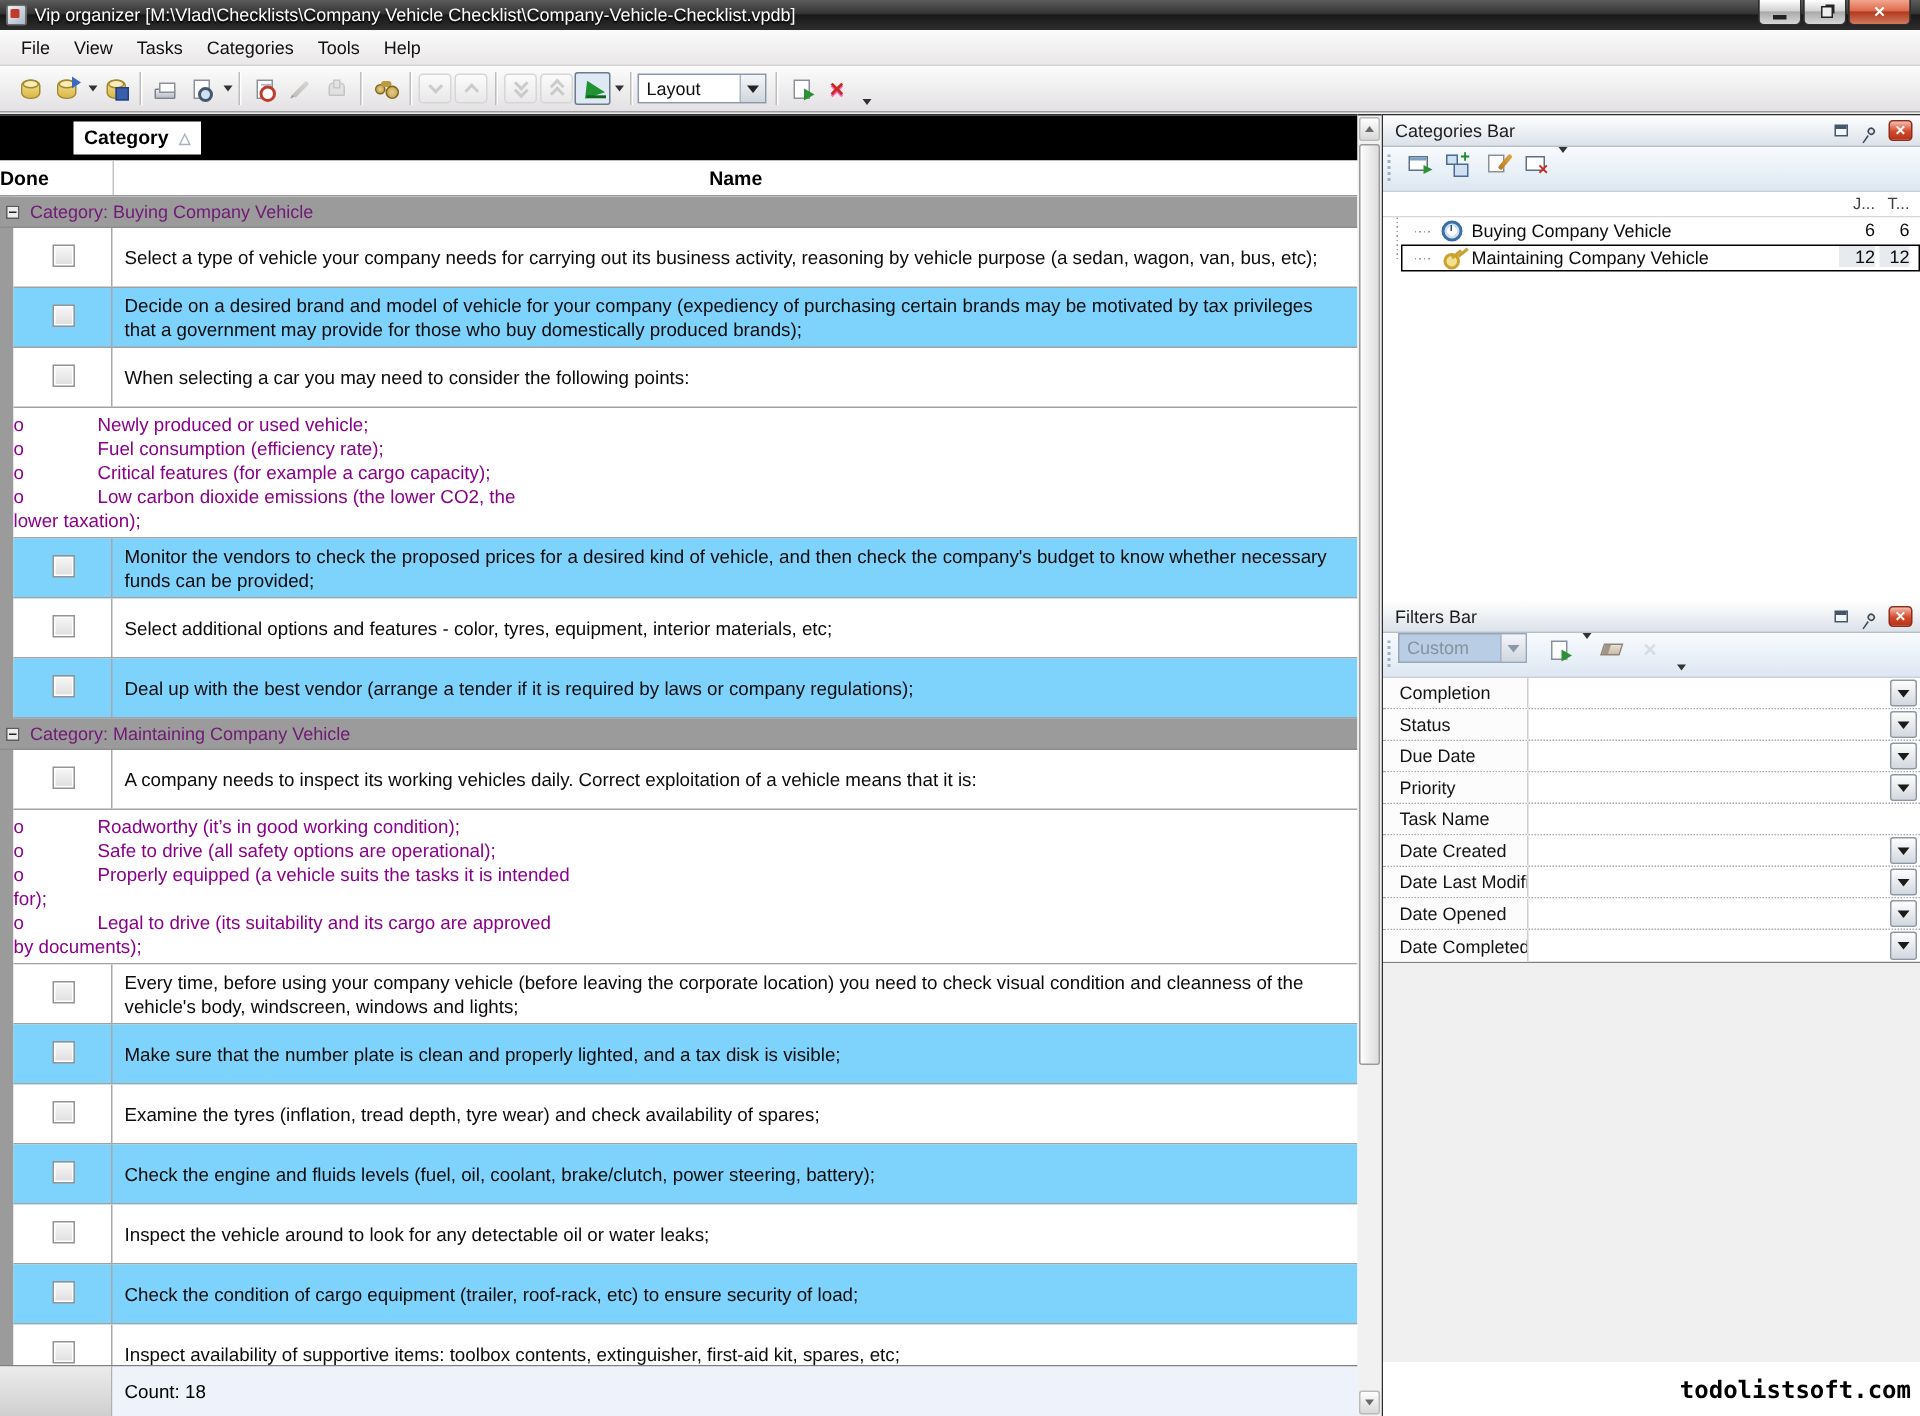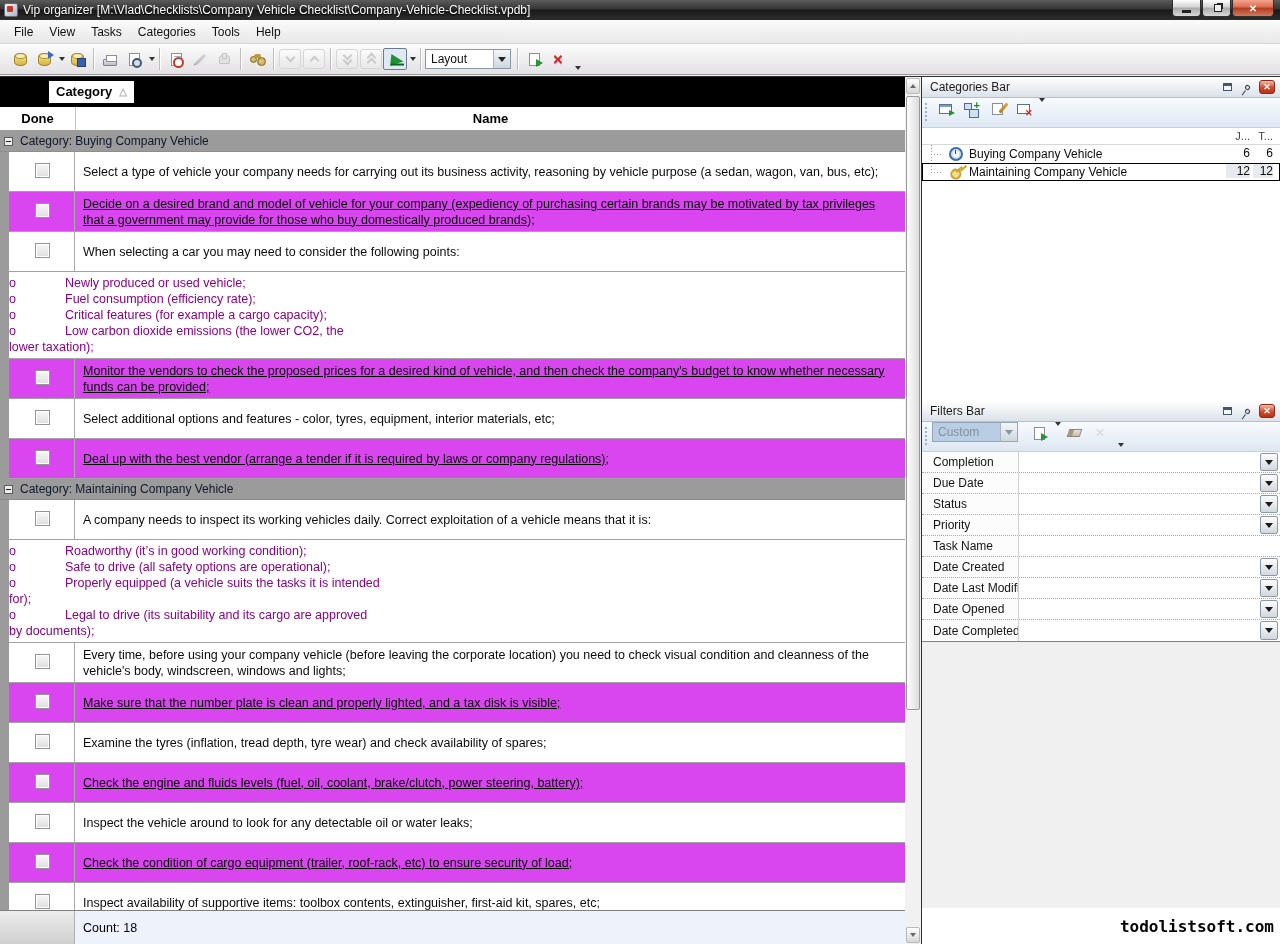--- a/index.html
+++ b/index.html
@@ -110,34 +110,34 @@
 
   
   .main { position:absolute; top:76px; left:0; right:0; bottom:0; display:flex; }
   .listpane { width:905px; display:flex; flex-direction:column; background:#fff; border-top:1px solid #2f2f2f; }
   .groupband { height:30px; background:#000; display:flex; align-items:center; padding-left:8px; flex:none; }
   .groupchip { background:#fff; color:#000; font-weight:bold; font-size:13px; padding:3px 7px 4px;
     display:flex; align-items:center;margin-left:41px; }
   .sort-tri { color:#a8b2c0; font-size:10px; margin-left:7px; }
   .colheader { height:24px; flex:none; display:flex; align-items:center; background:#fff;
     border-bottom:1px solid #9a9a9a; font-weight:bold; font-size:13px; color:#000; }
-  .colheader .done-h { width:75px; text-align:center; }
+  .colheader .done-h { width:75px; text-align:left; }
   .colheader .name-h { flex:1; text-align:center; border-left:1px solid #c4c4c4; align-self:stretch; line-height:23px; }
 
   .rows { position:relative; flex:1; overflow:hidden; }
   .strip { position:absolute; left:0; top:0; bottom:0; width:9px; background:#9b9b9b; }
   .row { position:relative; margin-left:9px; border-bottom:1px solid #a2a2a2; display:flex; background:#fff; }
-  .row.silver { background:#d946ef;text-decoration:underline; }
+  .row.silver { background:#7dd3fc; }
   .row.task { height:40px; }
   .done-cell { width:66px; flex:none; border-right:1px solid #a8a8a8; position:relative; }
   .checkbox { position:absolute; left:26px; top:11px; width:15px; height:15px; border:1px solid #949494;
     background:linear-gradient(#f7f7f7,#dedede); box-shadow:inset 0 0 0 1px #fff; }
   .name-cell { flex:1; display:flex; align-items:center; padding:0 8px; font-size:12.5px; line-height:16px; color:#0b0b0b; }
   .row.cat { margin-left:0; height:21px; background:#9b9b9b; border-bottom:1px solid #8d8d8d;
-    align-items:center; color:#0f172a; font-size:12px; }
+    align-items:center; color:#701a75; font-size:12px; }
   .collapse-box { width:9px; height:9px; background:#ececec; border:1px solid #5c5c5c; margin:0 7px 0 4px; position:relative; flex:none; }
   .collapse-box::after { content:""; position:absolute; left:1px; right:1px; top:3px; height:1px; background:#222; }
   .row.bullets { display:block; padding:3px 0; color:#8b008b; font-size:12.5px; line-height:16px; background:#fff; }
   .bullet-line { }
   .bullet-line .marker { display:inline-block; width:56px; }
 
   .countrow { height:34px; flex:none; display:flex; border-top:1px solid #7f7f7f; font-size:12.5px; color:#000; }
   .countrow .c-left { width:75px; background:linear-gradient(#ececec,#cfcfcf); border-right:1px solid #b0b0b0; }
   .countrow .c-right { flex:1; background:#edf2fb; display:flex; align-items:center; padding-left:8px; }
 
@@ -167,21 +167,21 @@
   .bar-toolbar { height:30px; flex:none; background:linear-gradient(#f8fbfe,#dde7f2); border-bottom:1px solid #c6cfda;
     display:flex; padding-left:10px; position:relative; }
   .bar-toolbar::before { content:""; position:absolute; left:3px; top:5px; bottom:5px; width:2px;
     background:repeating-linear-gradient(#9fb0c2 0 2px, transparent 2px 4px); }
   .bar-toolbar .tb-btn { width:26px; }
 
   .tree-header { height:17px; flex:none; background:#fff; border-bottom:1px solid #d7d7d7; position:relative;
     font-size:11px; color:#3f3f3f; }
   .tree-header span { position:absolute; top:2px; text-align:right; }
   .th-j { right:30px; width:24px; } .th-t { right:7px; width:20px; }
-  .tree { height:256px; flex:none; background:#fff; font-size:12px; position:relative; }
+  .tree { height:256px; flex:none; background:#fff; font-size:12px; position:relative;padding-left:12px; }
   .tree::before { content:""; position:absolute; left:9px; top:0; width:1px; height:28px;
     background:repeating-linear-gradient(#9a9a9a 0 1px, transparent 1px 3px); }
   .tree-item { height:18px; display:flex; align-items:center; padding-left:27px; position:relative; }
   .tree-item::before { content:""; position:absolute; left:9px; top:9px; width:12px; height:1px;
     background:repeating-linear-gradient(90deg,#9a9a9a 0 1px, transparent 1px 3px); }
   .t-icon { width:14px; height:14px; margin-right:6px; position:relative; flex:none; }
   .icon-stopwatch { border-radius:50%; border:2px solid #3a6ea5; background:radial-gradient(#fff 45%, #cfe0f5 46%); }
   .icon-stopwatch::after { content:""; position:absolute; left:4px; top:1px; width:1px; height:4px; background:#2a4f78; }
   .icon-key { transform:rotate(-40deg); }
   .icon-key::before { content:""; position:absolute; left:0; top:3px; width:7px; height:7px; border:2px solid #caa22e; border-radius:50%; background:#f3e08e; }
@@ -563,28 +563,28 @@
         </div>
       <div class="filters-grid" id="filters-grid">
           <div class="f-row">
             <div class="f-label">Completion</div>
             <div class="f-value"></div>
             <div class="f-btn">
               <span class="dn"></span>
             </div>
           </div>
           <div class="f-row">
+            <div class="f-label">Status</div>
+            <div class="f-value"></div>
+            <div class="f-btn">
+              <span class="dn"></span>
+            </div>
+          </div>
+          <div class="f-row">
             <div class="f-label">Due Date</div>
-            <div class="f-value"></div>
-            <div class="f-btn">
-              <span class="dn"></span>
-            </div>
-          </div>
-          <div class="f-row">
-            <div class="f-label">Status</div>
             <div class="f-value"></div>
             <div class="f-btn">
               <span class="dn"></span>
             </div>
           </div>
           <div class="f-row">
             <div class="f-label">Priority</div>
             <div class="f-value"></div>
             <div class="f-btn">
               <span class="dn"></span>

